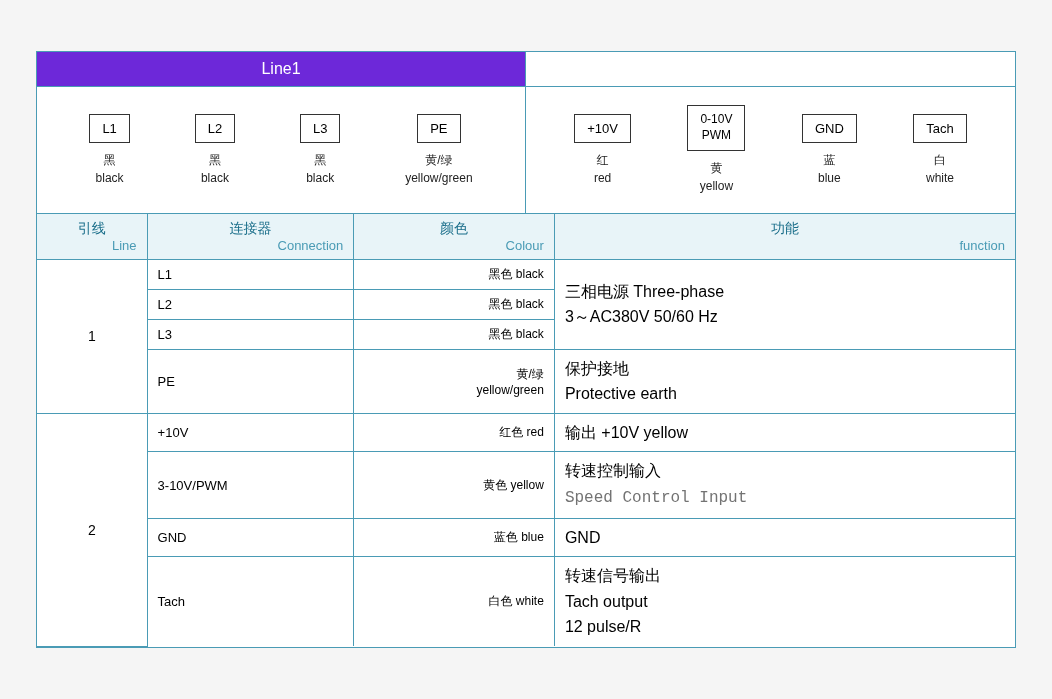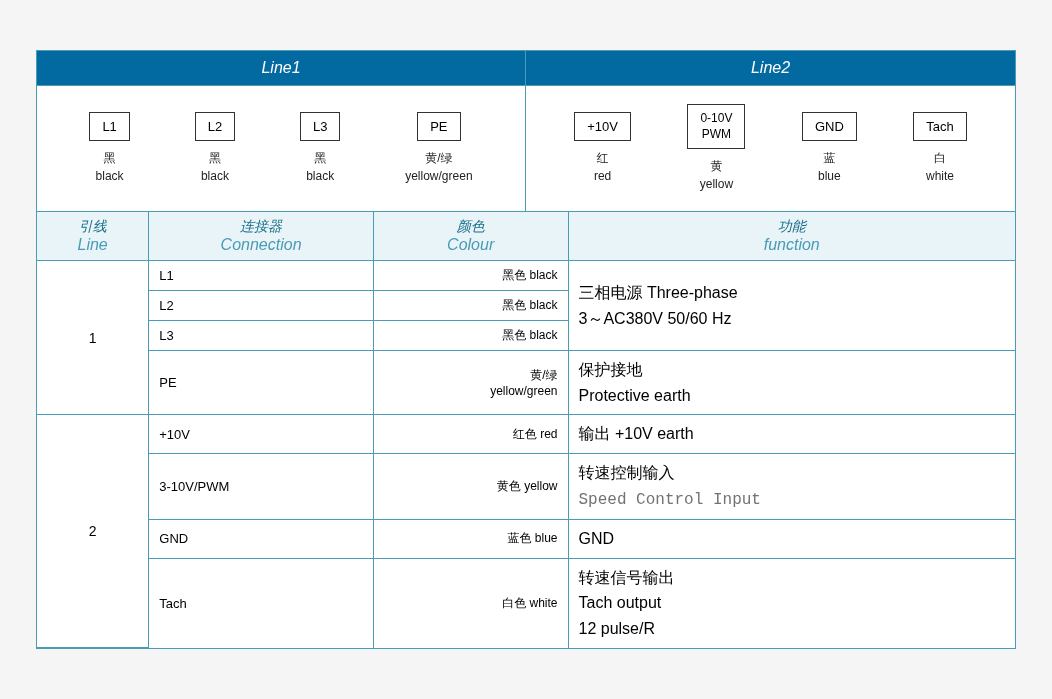--- a/index.html
+++ b/index.html
@@ -16,27 +16,26 @@
       width: 980px;
       border: 1.5px solid #4a9bb5;
       background: #fff;
     }
     
     .header-row {
       display: flex;
       border-bottom: 1.5px solid #4a9bb5;
     }
     .header-line1, .header-line2 {
-      background: #0369a1;
+      background: #6d28d9;
       color: #fff;
       font-size: 16px;
       font-weight: normal;
       text-align: center;
       padding: 8px 10px;
-      font-style: italic;
     }
     .header-line1 {
       width: 50%;
       border-right: 1.5px solid #4a9bb5;
     }
     .header-line2 {
       width: 50%;
     }
     
     .diagram-row {
@@ -101,29 +100,29 @@
       border-right: none;
     }
     tr:last-child td {
       border-bottom: none;
     }
     .thead-row th {
       background: #e8f4f8;
       color: #1a6e8a;
       font-weight: normal;
       border-top: none;
-      font-style: italic;
     }
     .thead-row th .zh {
       font-size: 14px;
       color: #1a6e8a;
     }
     .thead-row th .en {
-      font-size: 16px;
+      font-size: 13px;
       color: #4a9bb5;
+      text-align: right;
     }
     .line-num {
       text-align: center;
       font-size: 14px;
       vertical-align: middle;
     }
     .connection-cell {
       font-size: 13px;
     }
     .color-cell {
@@ -144,21 +143,20 @@
       position: relative;
     }
   </style>
 </head>
 <body>
 
 <div class="container">
 
   <div class="header-row">
     <div class="header-line1">Line1</div>
-    <div class="header-line2">Line2</div>
   </div>
 
   <div class="diagram-row">
     <div class="diagram-line1">
       <div class="connector-item">
         <div class="connector-box">L1</div>
         <div class="connector-label">黑<br>black</div>
       </div>
       <div class="connector-item">
         <div class="connector-box">L2</div>
@@ -234,21 +232,21 @@
         <tr>
           <td class="connection-cell">PE</td>
           <td class="color-cell">黄/绿<br>yellow/green</td>
           <td class="function-cell">保护接地<br>Protective earth</td>
         </tr>
 
         <tr>
           <td class="line-num" rowspan="4">2</td>
           <td class="connection-cell">+10V</td>
           <td class="color-cell">红色 red</td>
-          <td class="function-cell">输出 +10V earth</td>
+          <td class="function-cell">输出 +10V yellow</td>
         </tr>
         <tr>
           <td class="connection-cell">3-10V/PWM</td>
           <td class="color-cell">黄色 yellow</td>
           <td class="function-cell">转速控制输入<br><span class="highlight-code">Speed Control Input</span></td>
         </tr>
         <tr>
           <td class="connection-cell">GND</td>
           <td class="color-cell">蓝色 blue</td>
           <td class="function-cell">GND</td>

